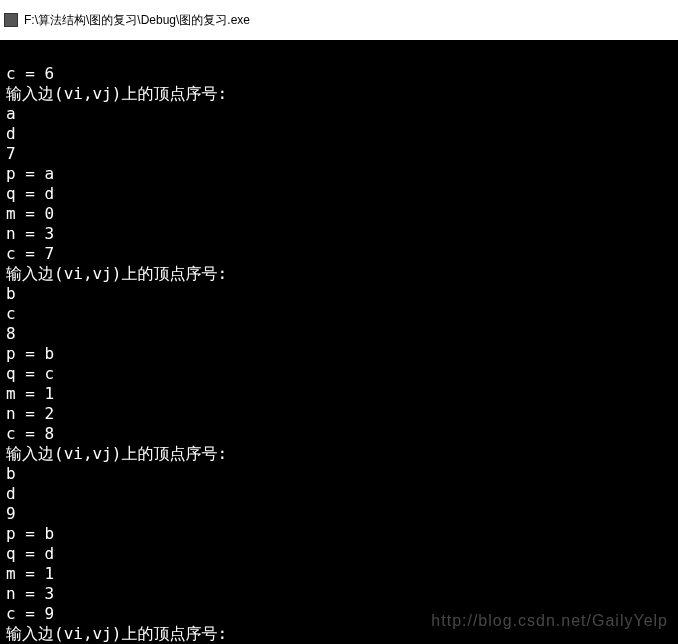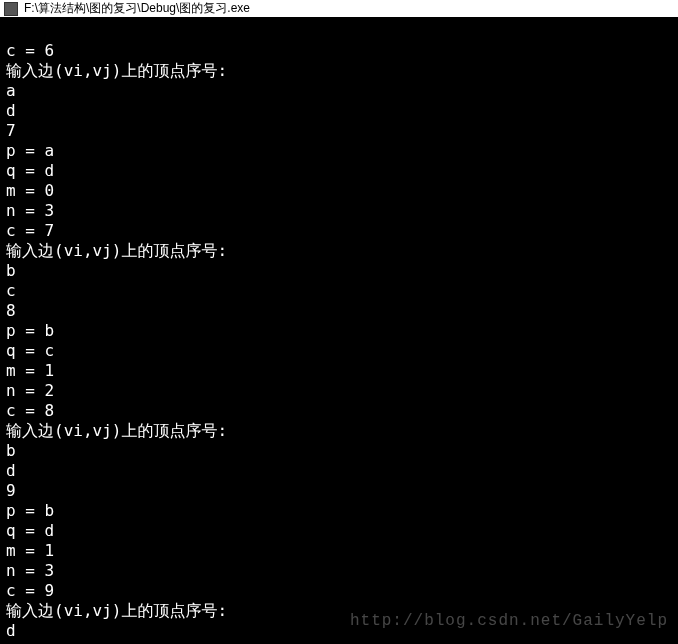--- a/index.html
+++ b/index.html
@@ -9,21 +9,21 @@
     }
     body {
       width: 678px;
       height: 644px;
       background: #000;
       font-family: "SimSun", "NSimSun", monospace;
       overflow: hidden;
       position: relative;
     }
     .titlebar {
-      height: 17px;
+      height: 40px;
       background: #fff;
       display: flex;
       align-items: center;
       padding: 0 4px;
       gap: 6px;
     }
     .titlebar-icon {
       width: 14px;
       height: 14px;
       background: #555;
@@ -46,21 +46,21 @@
     }
     .console div {
       min-height: 20px;
     }
     .watermark {
       position: absolute;
       right: 10px;
       bottom: 14px;
       color: rgba(200,200,200,0.35);
       font-size: 16px;
-      font-family: Liberation Mono, monospace;
+      font-family: Liberation Sans, sans-serif;
       letter-spacing: 1px;
       pointer-events: none;
     }
   </style>
 </head>
 <body>
 
 <div class="titlebar">
   <span class="titlebar-icon"></span>
   <span class="titlebar-text">F:\算法结构\图的复习\Debug\图的复习.exe</span>

